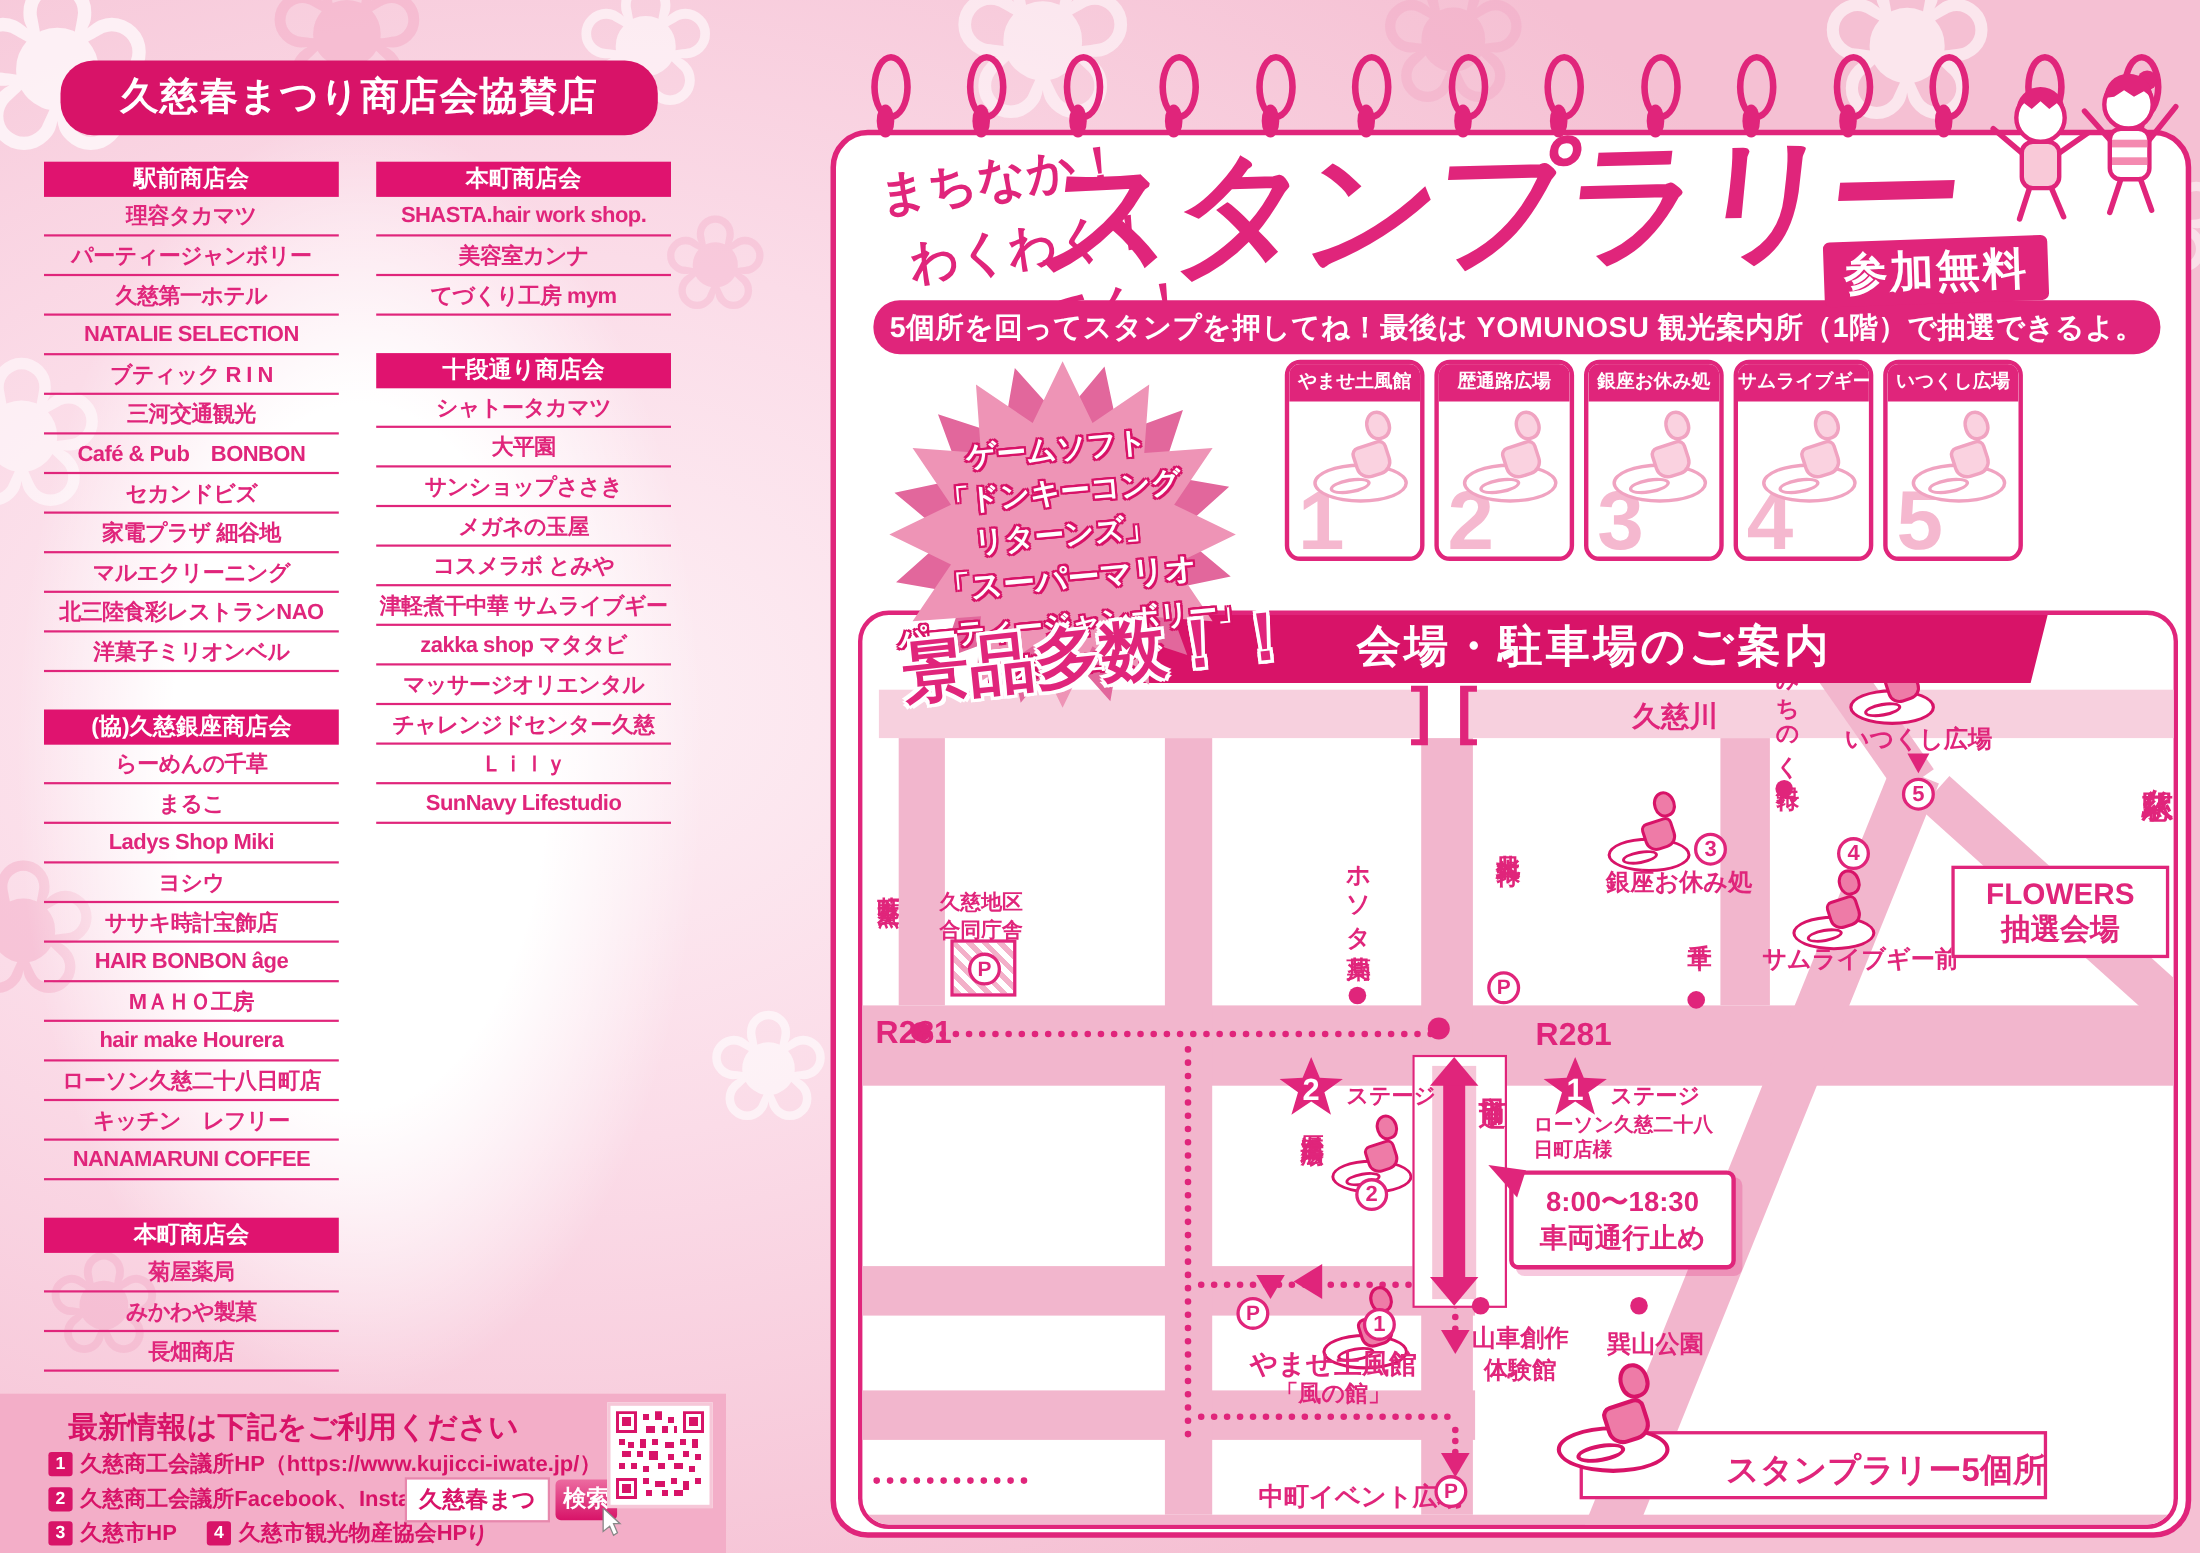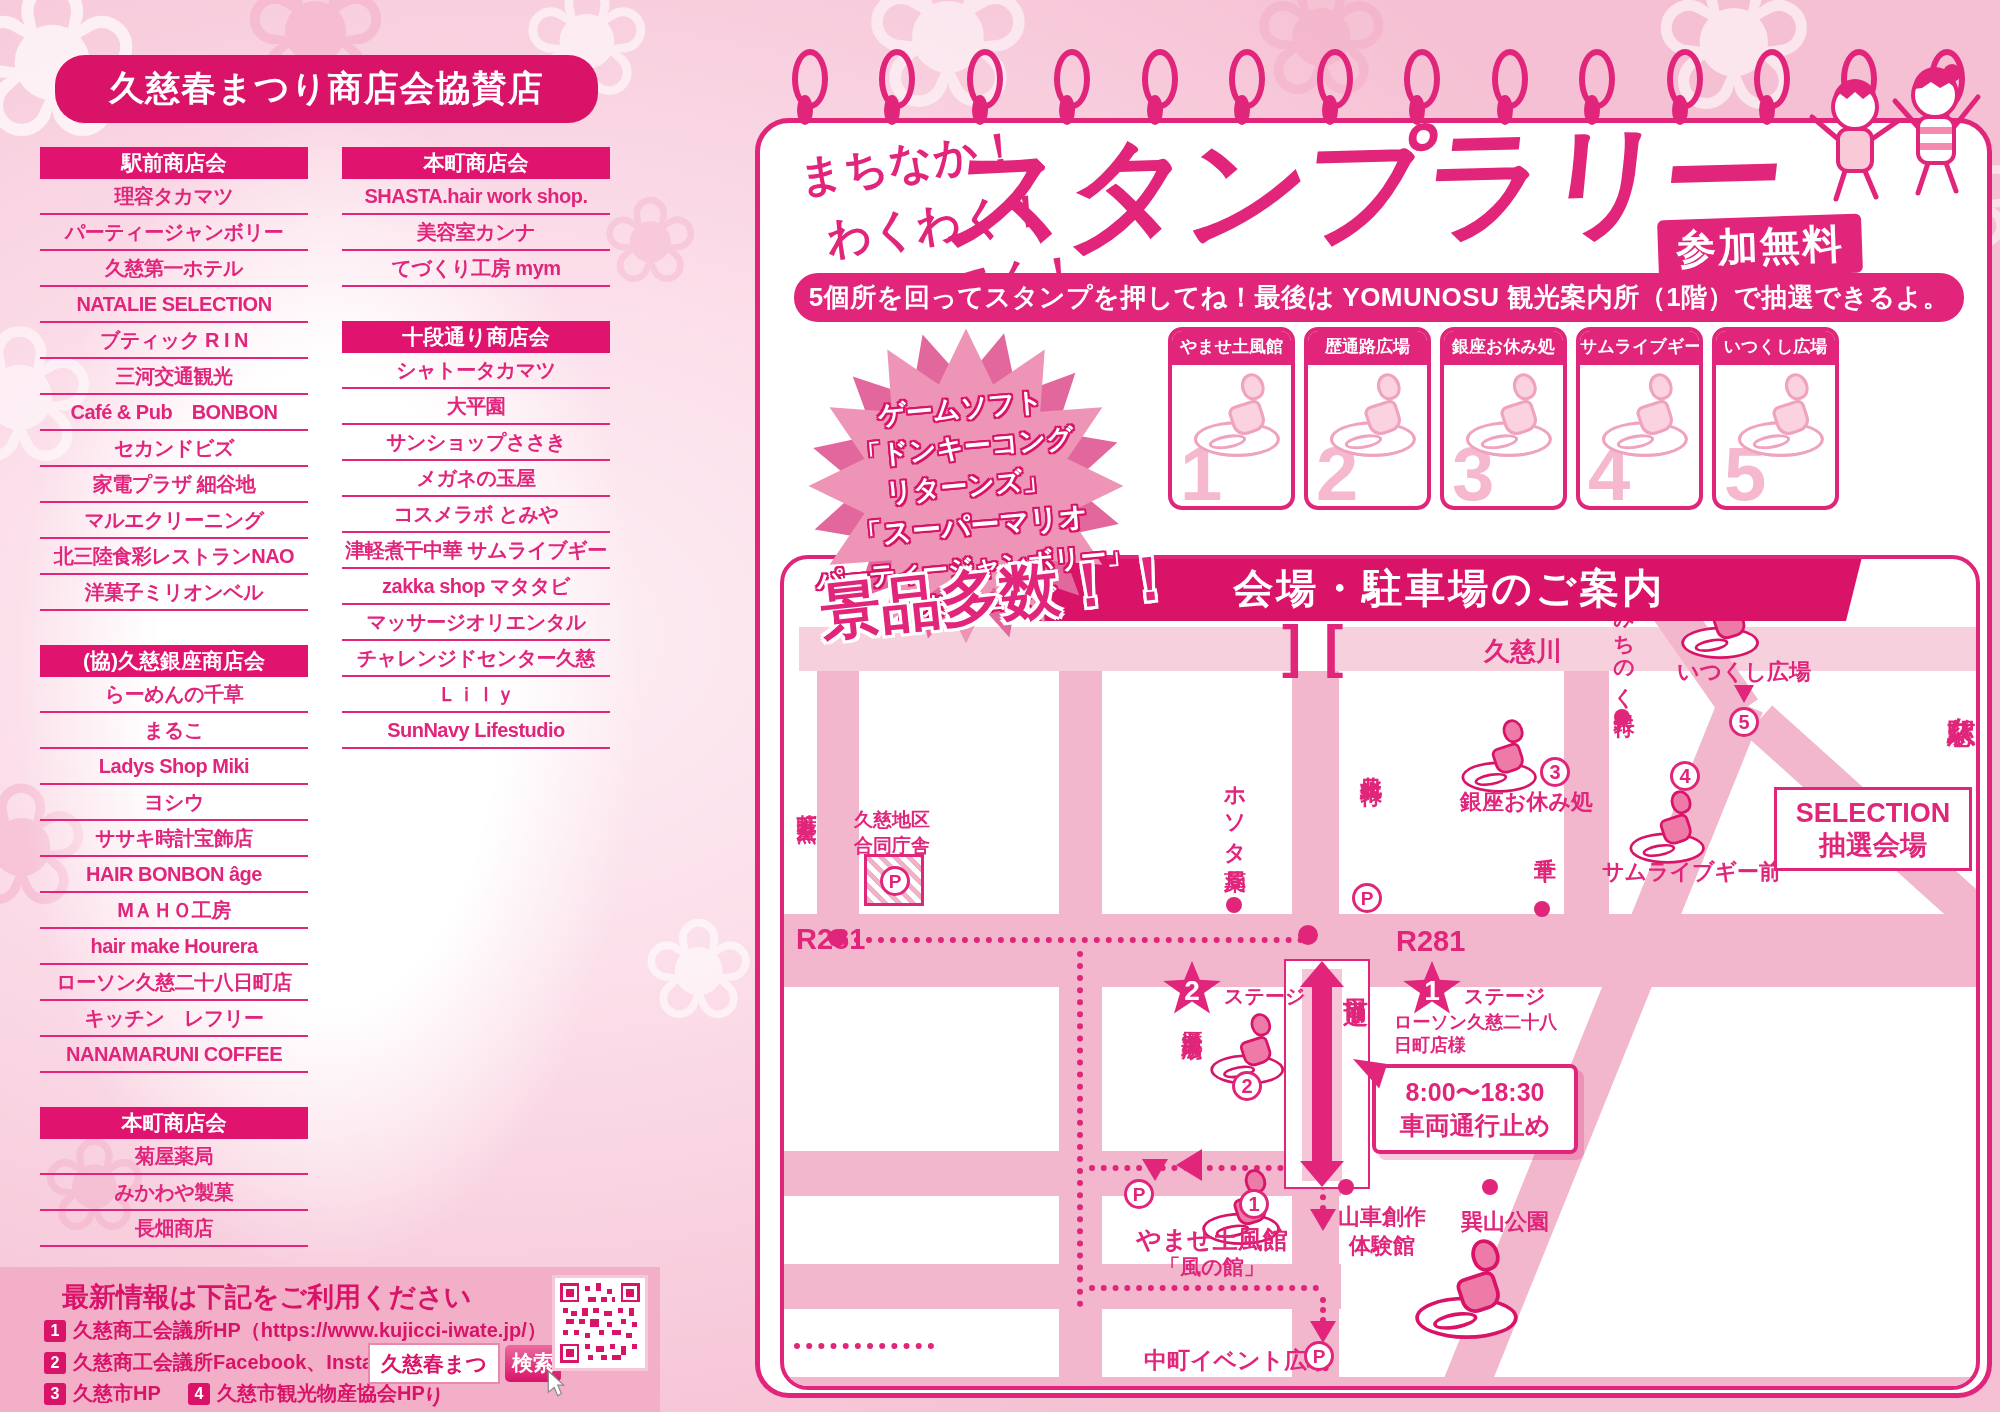--- a/index.html
+++ b/index.html
@@ -500,21 +500,21 @@
     <div class="ncirc" style="left:886px;top:202px">4</div>
     <div class="stamp bright" style="left:840px;top:226px;transform:scale(.92)">
         <i class="s-plate"></i>
         <i class="s-mark"></i>
         <i class="s-body"></i>
         <i class="s-knob"></i>
       </div>
     <div class="maplabel" style="left:818px;top:298px;width:200px;font-size:22px">サムライブギー前</div>
 
     <div class="ybox">
-      <div>SELECTION</div>
+      <div>FLOWERS</div>
       <div>抽選会場</div>
     </div>
 
     <div class="stg" style="left:378px;top:402px">
         <span>2</span>
       </div>
     <div class="stglabel" style="left:440px;top:424px">ステージ</div>
     <div class="maplabel vt" style="left:394px;top:455px;font-size:21px">歴通路広場</div>
     <div class="stamp bright" style="left:420px;top:448px;transform:scale(.9)">
         <i class="s-plate"></i>
@@ -552,20 +552,23 @@
       </div>
     <div class="ncirc" style="left:455px;top:630px">1</div>
     <div class="maplabel" style="left:338px;top:664px;width:180px;font-size:25px;text-align:center">やませ土風館</div>
     <div class="maplabel" style="left:338px;top:694px;width:180px;font-size:21px;text-align:center">「風の館」</div>
 
     <div class="dot" style="left:554px;top:620px;width:16px;height:16px"></div>
     <div class="maplabel" style="left:548px;top:644px;width:100px;font-size:22px;text-align:center;line-height:1.3">山車創作体験館</div>
     <div class="dot" style="left:698px;top:620px;width:16px;height:16px"></div>
     <div class="maplabel" style="left:666px;top:648px;width:110px;font-size:22px;text-align:center">巽山公園</div>
 
+    <div class="legendbox">
+      <span>スタンプラリー5個所</span>
+    </div>
     <div class="stamp bright" style="left:640px;top:688px;transform:scale(1.25);z-index:6">
         <i class="s-plate"></i>
         <i class="s-mark"></i>
         <i class="s-body"></i>
         <i class="s-knob"></i>
       </div>
 
     <div class="maplabel" style="left:360px;top:786px;font-size:23px">中町イベント広場</div>
     <div class="pcircle" style="left:520px;top:782px">P</div>
     <div class="maplabel" style="left:14px;top:828px;font-size:17px">駐車場迂回路</div>

